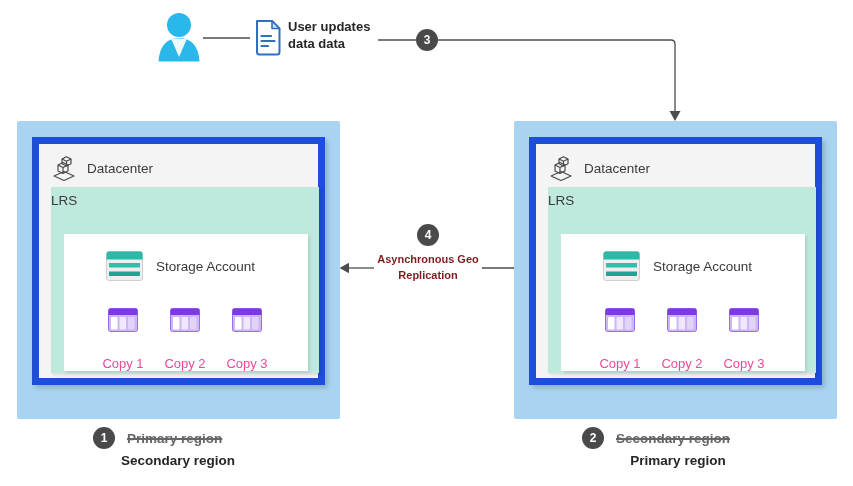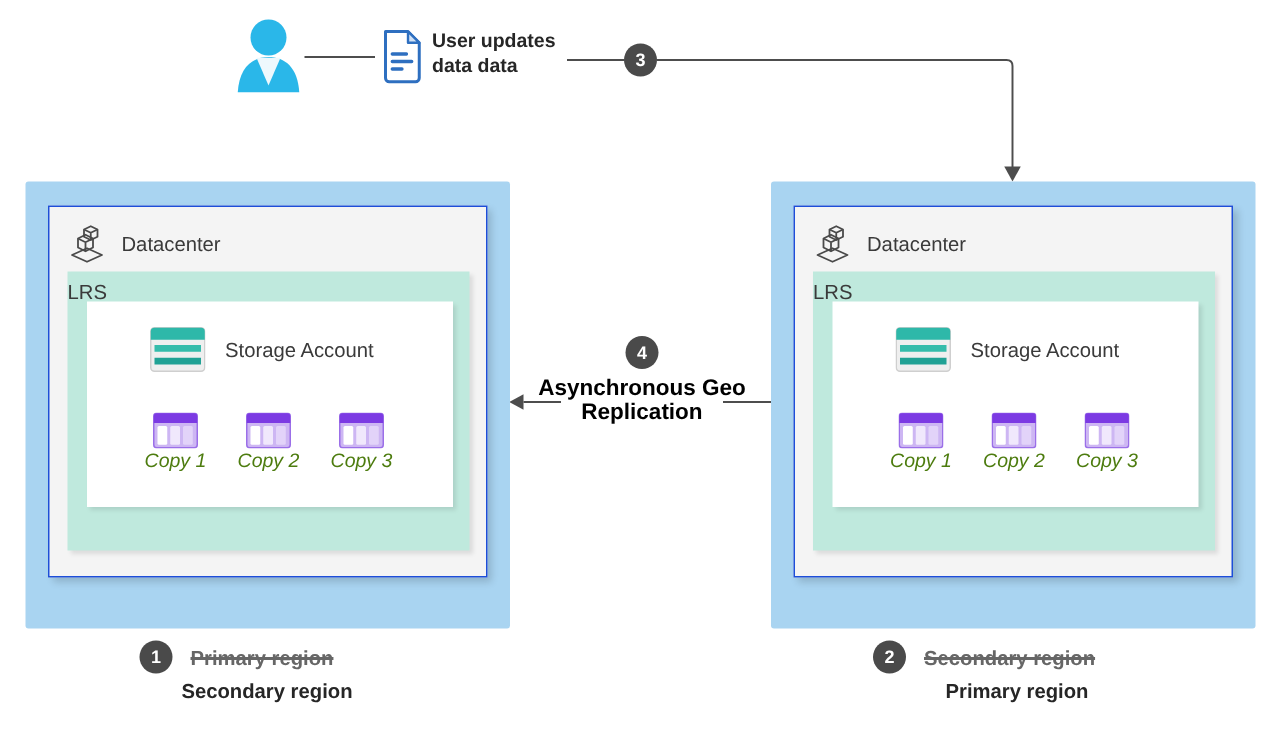--- a/index.html
+++ b/index.html
@@ -9,43 +9,43 @@
 
   
   .person-icon{position:absolute;left:156px;top:12px;width:46px;height:50px;}
   .doc-icon{position:absolute;left:253px;top:19px;width:30px;height:37px;}
   .user-action{position:absolute;left:288px;top:18px;width:102px;font-size:13px;font-weight:700;color:#262626;line-height:17px;}
   .badge{width:22px;height:22px;border-radius:50%;background:#4a4a4a;color:#ffffff;
          font-size:12px;font-weight:700;display:inline-flex;align-items:center;justify-content:center;}
   .badge3{position:absolute;left:416px;top:29px;}
   .badge4{position:absolute;left:417px;top:224px;}
   .repl-label{position:absolute;left:348px;top:251px;width:160px;text-align:center;
-              font-size:15px;font-weight:700;color:#000000;line-height:16px;}
+              font-size:11px;font-weight:700;color:#7f1d1d;line-height:16px;}
 
   
   .region{position:absolute;top:121px;width:323px;height:298px;background:#a9d4f1;border-radius:2px;}
   .region-left{left:17px;}
   .region-right{left:514px;}
   .datacenter{position:absolute;left:15px;top:16px;width:293px;height:248px;background:#f4f4f4;
-              border:1px solid #1d4ed8;box-shadow:3px 3px 5px rgba(0,0,0,0.16);box-sizing:border-box;}
+              border:7px solid #1d4ed8;box-shadow:3px 3px 5px rgba(0,0,0,0.16);box-sizing:border-box;}
   .dc-header{position:absolute;left:13px;top:8px;display:flex;align-items:center;gap:11px;height:32px;}
   .dc-header .dc-label{font-size:13.5px;color:#3a3a3a;}
   .dc-icon{width:24px;height:27px;}
   .lrs{position:absolute;left:12px;top:43px;width:268px;height:186px;background:#bfe9dd;
        box-shadow:2px 2px 3px rgba(0,0,0,0.10);}
   .lrs-title{text-align:left;padding-top:6px;font-size:13.5px;color:#3a3a3a;}
-  .inner{position:absolute;left:13px;top:20px;width:244px;height:137px;background:#ffffff;
+  .inner{position:absolute;left:13px;top:47px;width:244px;height:137px;background:#ffffff;
          box-shadow:2px 2px 3px rgba(0,0,0,0.10);}
   .storage-row{position:absolute;left:42px;top:17px;display:flex;align-items:center;gap:13px;}
   .storage-row .storage-label{font-size:13.5px;color:#3a3a3a;}
   .storage-icon{width:37px;height:30px;}
   .copies{position:absolute;left:28px;top:74px;display:flex;}
   .copy-item{width:62px;display:flex;flex-direction:column;align-items:center;}
   .copy-icon{width:30px;height:24px;}
-  .copy-label{margin-top:0;font-size:13px;color:#4d7c0f;font-style:italic;}
+  .copy-label{margin-top:24px;font-size:13px;color:#ec4899;}
 
   
   .caption-row{position:absolute;display:flex;align-items:center;gap:12px;height:22px;}
   .caption-row-left{left:93px;top:427px;}
   .caption-row-right{left:582px;top:427px;}
   .former{font-size:13.5px;font-weight:600;color:#666666;text-decoration:line-through;text-decoration-thickness:1.5px;}
   .current{position:absolute;top:453px;width:240px;text-align:center;font-size:13.5px;font-weight:700;color:#262626;}
   .current-left{left:58px;}
   .current-right{left:558px;}
 </style>

